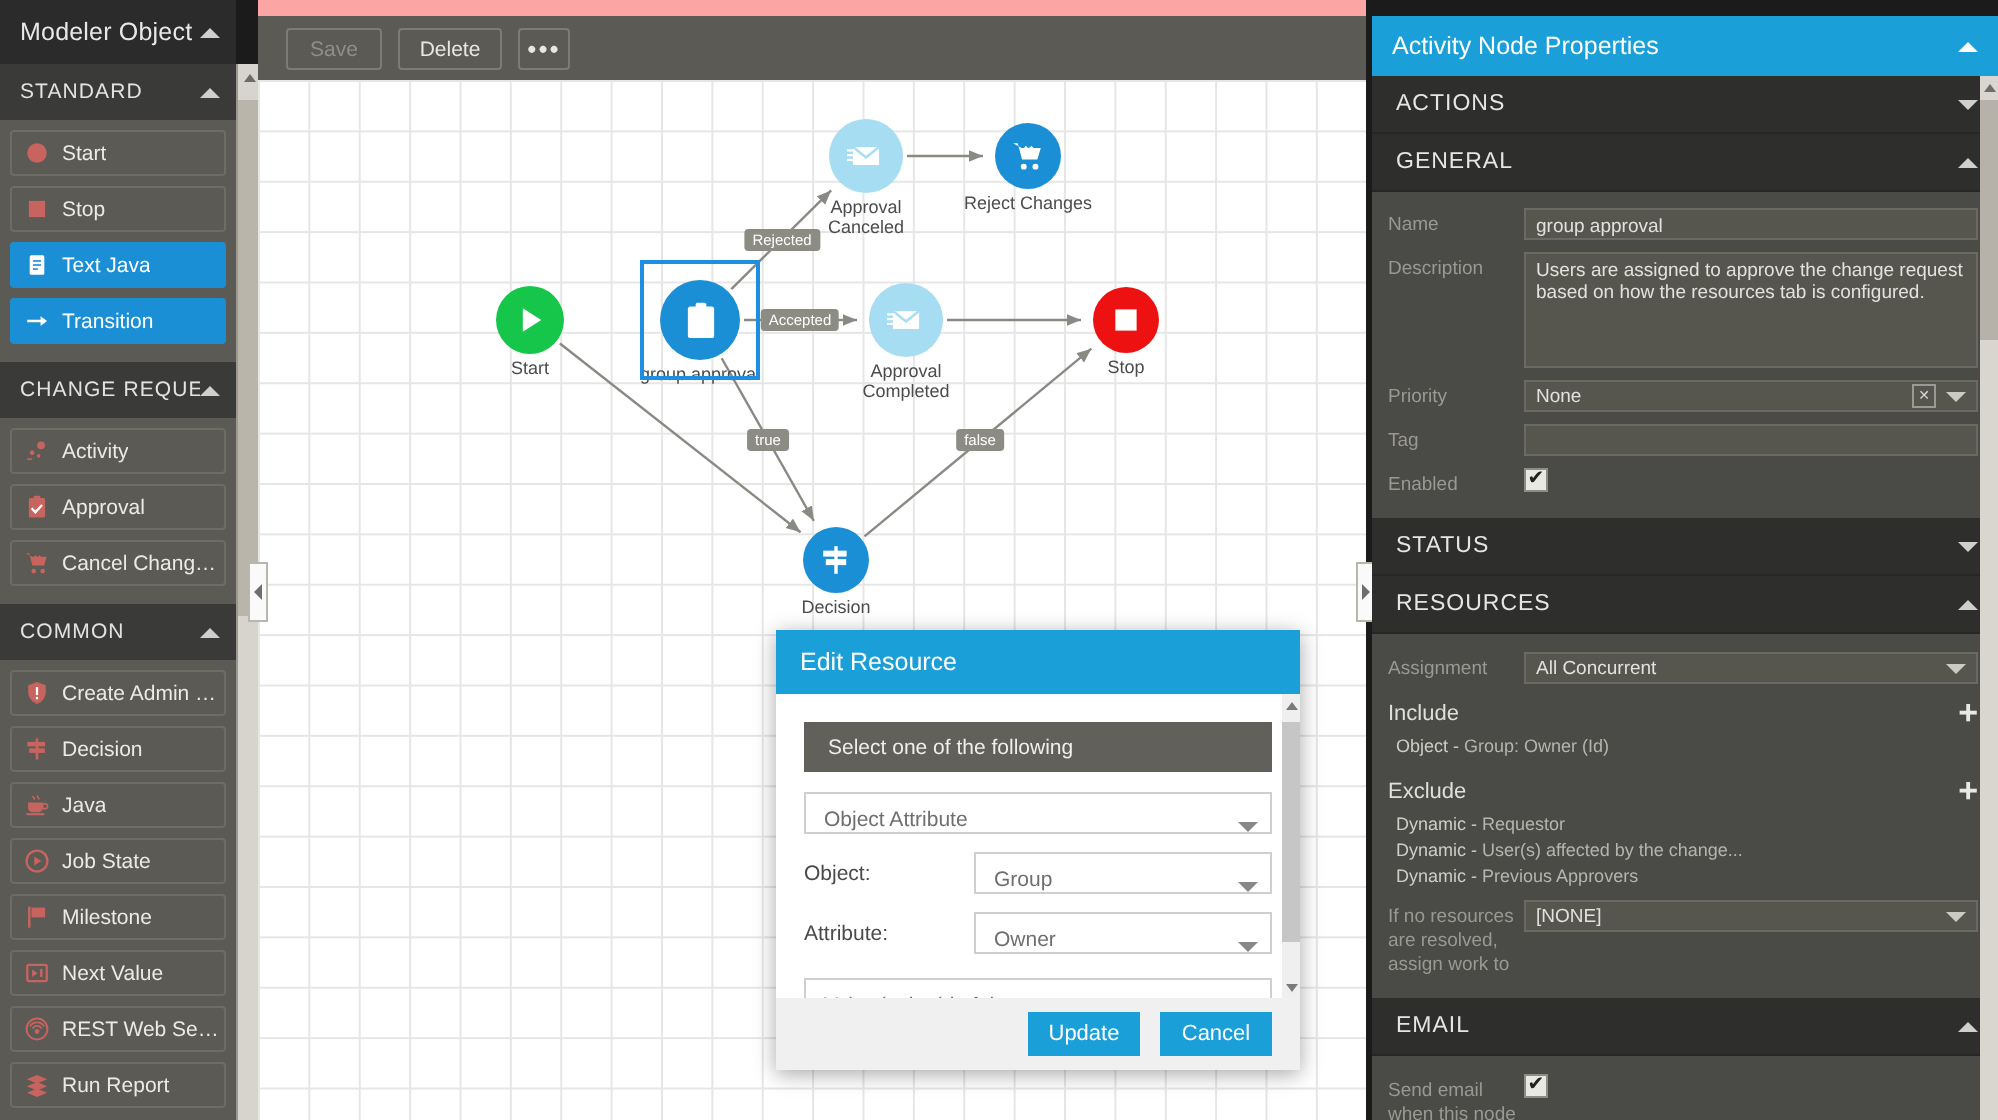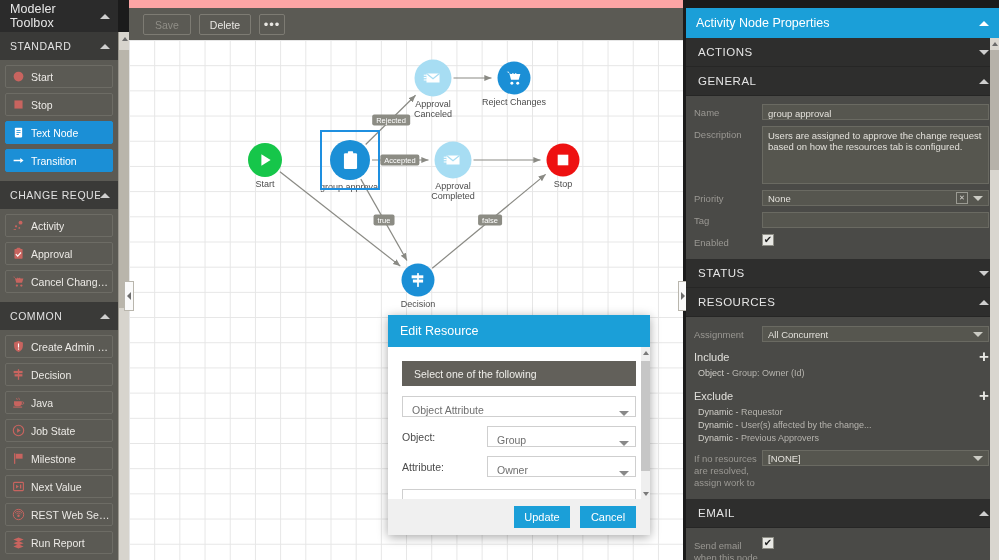--- a/index.html
+++ b/index.html
@@ -133,21 +133,21 @@
   #p-scroll .a i{width:0;height:0;border-left:3px solid transparent;
                  border-right:3px solid transparent;}
 </style>
 </head>
 <body>
 
 <div id="app">
 
   <div id="toolbox">
     <div class="tb-header">
-      <span class="t">Modeler Toolbox</span>
+      <span class="t">Modeler Object</span>
       <span class="caret up"></span>
     </div>
     <div id="tb-sections">
         <div class="tb-section">
           <span class="t">STANDARD</span>
           <span class="caret up"></span>
         </div>
         <div class="tb-items">
           <div class="tb-item">
             <span class="ico">
@@ -167,21 +167,21 @@
           </div>
           <div class="tb-item sel">
             <span class="ico">
               <svg width="13" height="13" viewBox="0 0 16 16" fill="#ffffff">
                 <rect x="3.5" y="2" width="9" height="12" rx="1"></rect>
                 <rect x="5.5" y="5" width="5" height="1" fill="#1b8fd6"></rect>
                 <rect x="5.5" y="7.5" width="5" height="1" fill="#1b8fd6"></rect>
                 <rect x="5.5" y="10" width="3" height="1" fill="#1b8fd6"></rect>
               </svg>
             </span>
-            <span class="lbl">Text Node</span>
+            <span class="lbl">Text Java</span>
           </div>
           <div class="tb-item sel">
             <span class="ico">
               <svg width="13" height="13" viewBox="0 0 16 16" fill="#ffffff">
                 <path d="M2 7.2h8.2V5l4 3-4 3v-2.2H2z"></path>
               </svg>
             </span>
             <span class="lbl">Transition</span>
           </div>
         </div>

